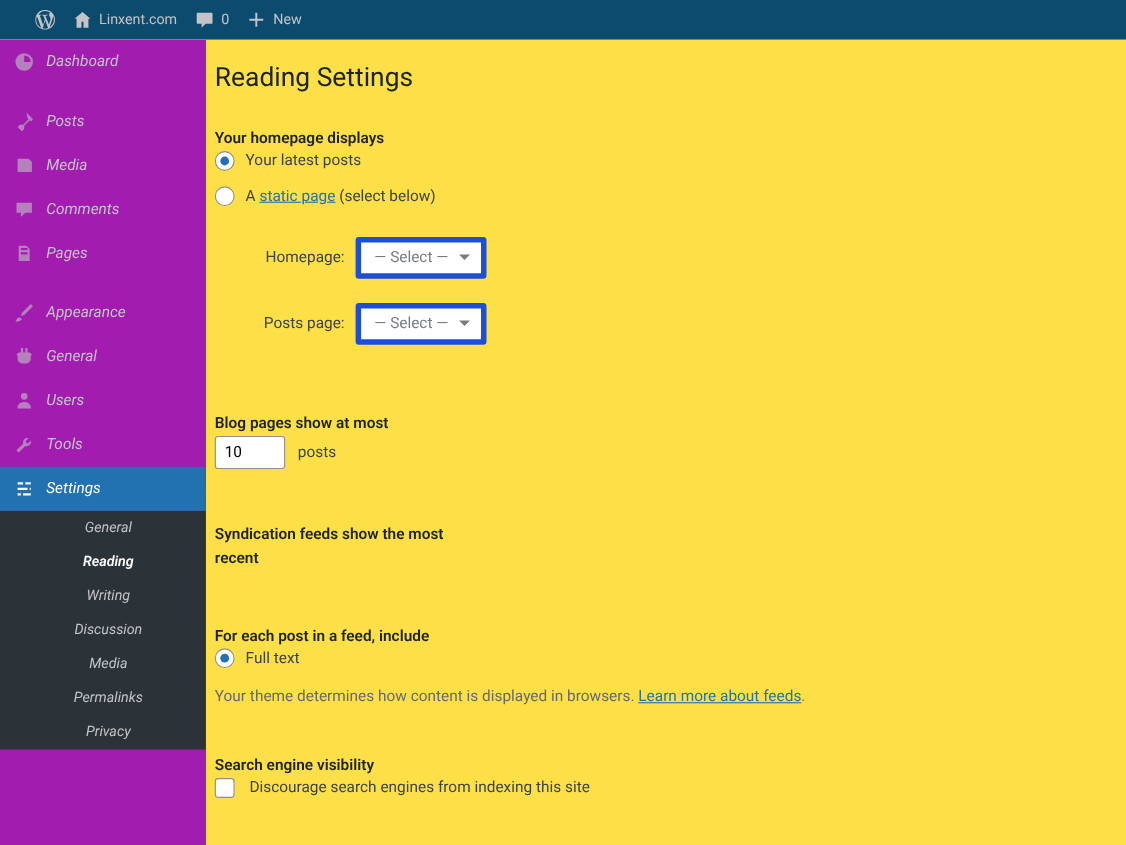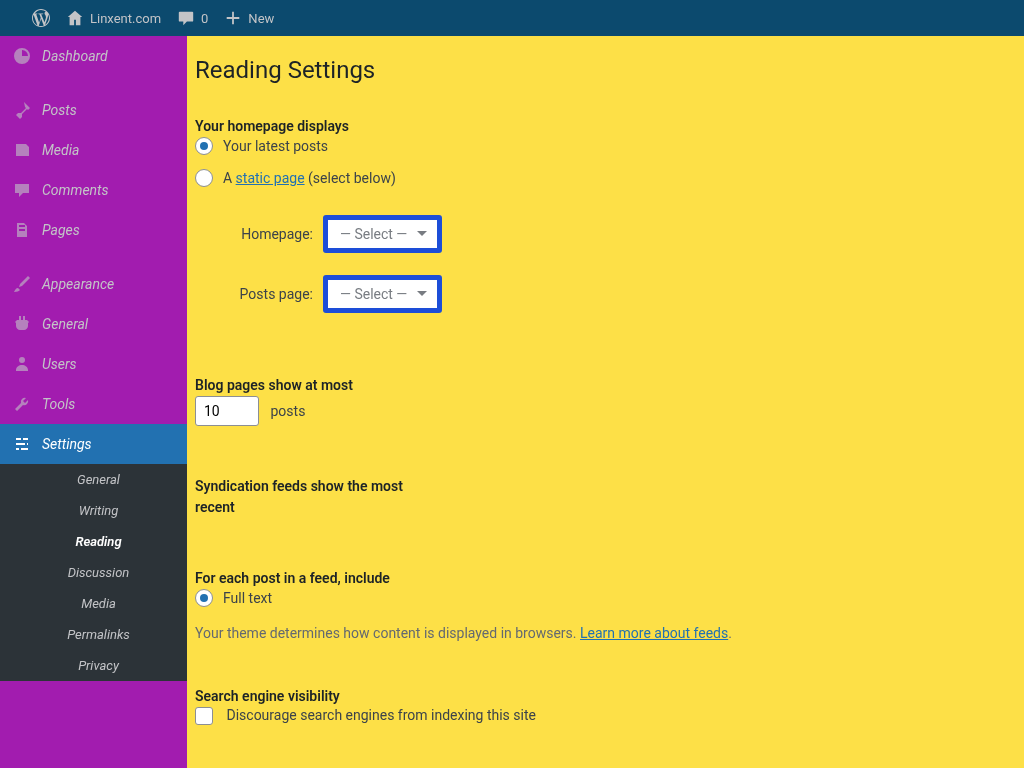--- a/index.html
+++ b/index.html
@@ -125,22 +125,22 @@
       <span>Tools</span>
     </div>
     <div class="menu-item current">
       <svg viewBox="0 0 20 20">
           <path d="M4 4h5v2H4V4zm7 0h5v2h-5V4zM4 9h9v2H4V9zm11 0h1v2h-1V9zM4 14h3v2H4v-2zm5 0h7v2H9v-2z"></path>
         </svg>
       <span>Settings</span>
     </div>
     <div class="submenu">
       <div class="submenu-item">General</div>
+      <div class="submenu-item current">Reading</div>
       <div class="submenu-item">Writing</div>
-      <div class="submenu-item current">Reading</div>
       <div class="submenu-item">Discussion</div>
       <div class="submenu-item">Media</div>
       <div class="submenu-item">Permalinks</div>
       <div class="submenu-item">Privacy</div>
     </div>
   </div>
 
   <div class="content">
     <h1>Reading Settings</h1>
 

